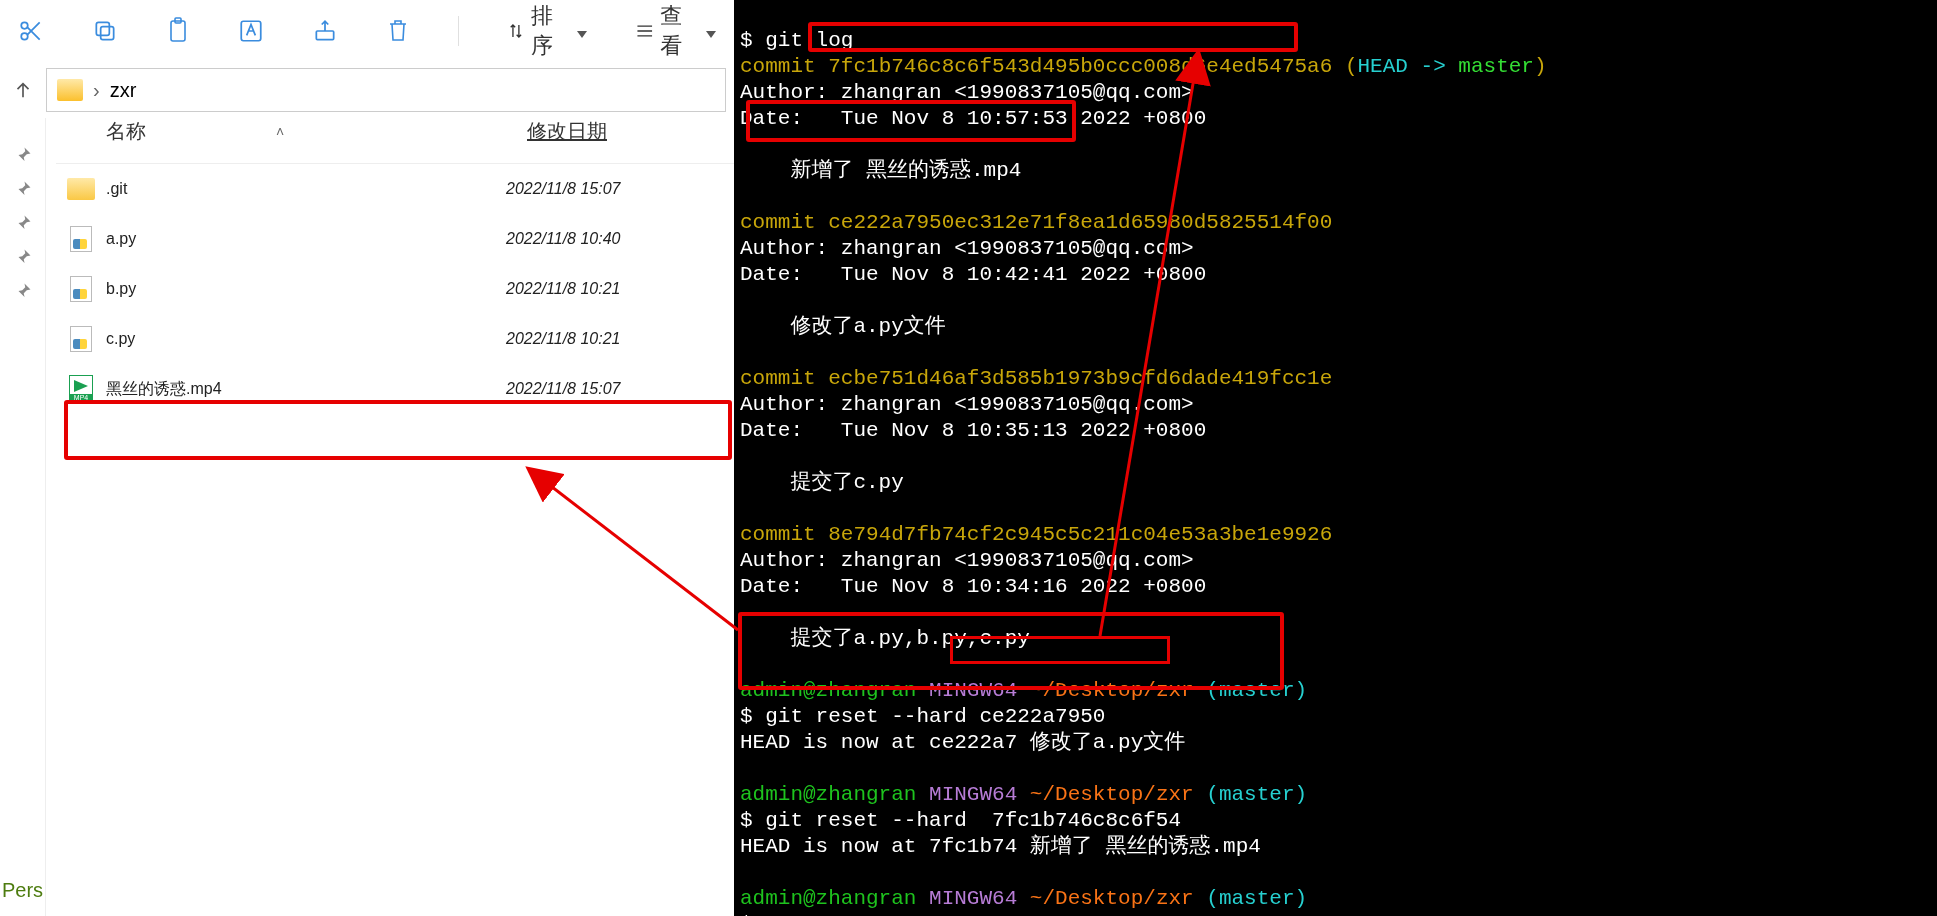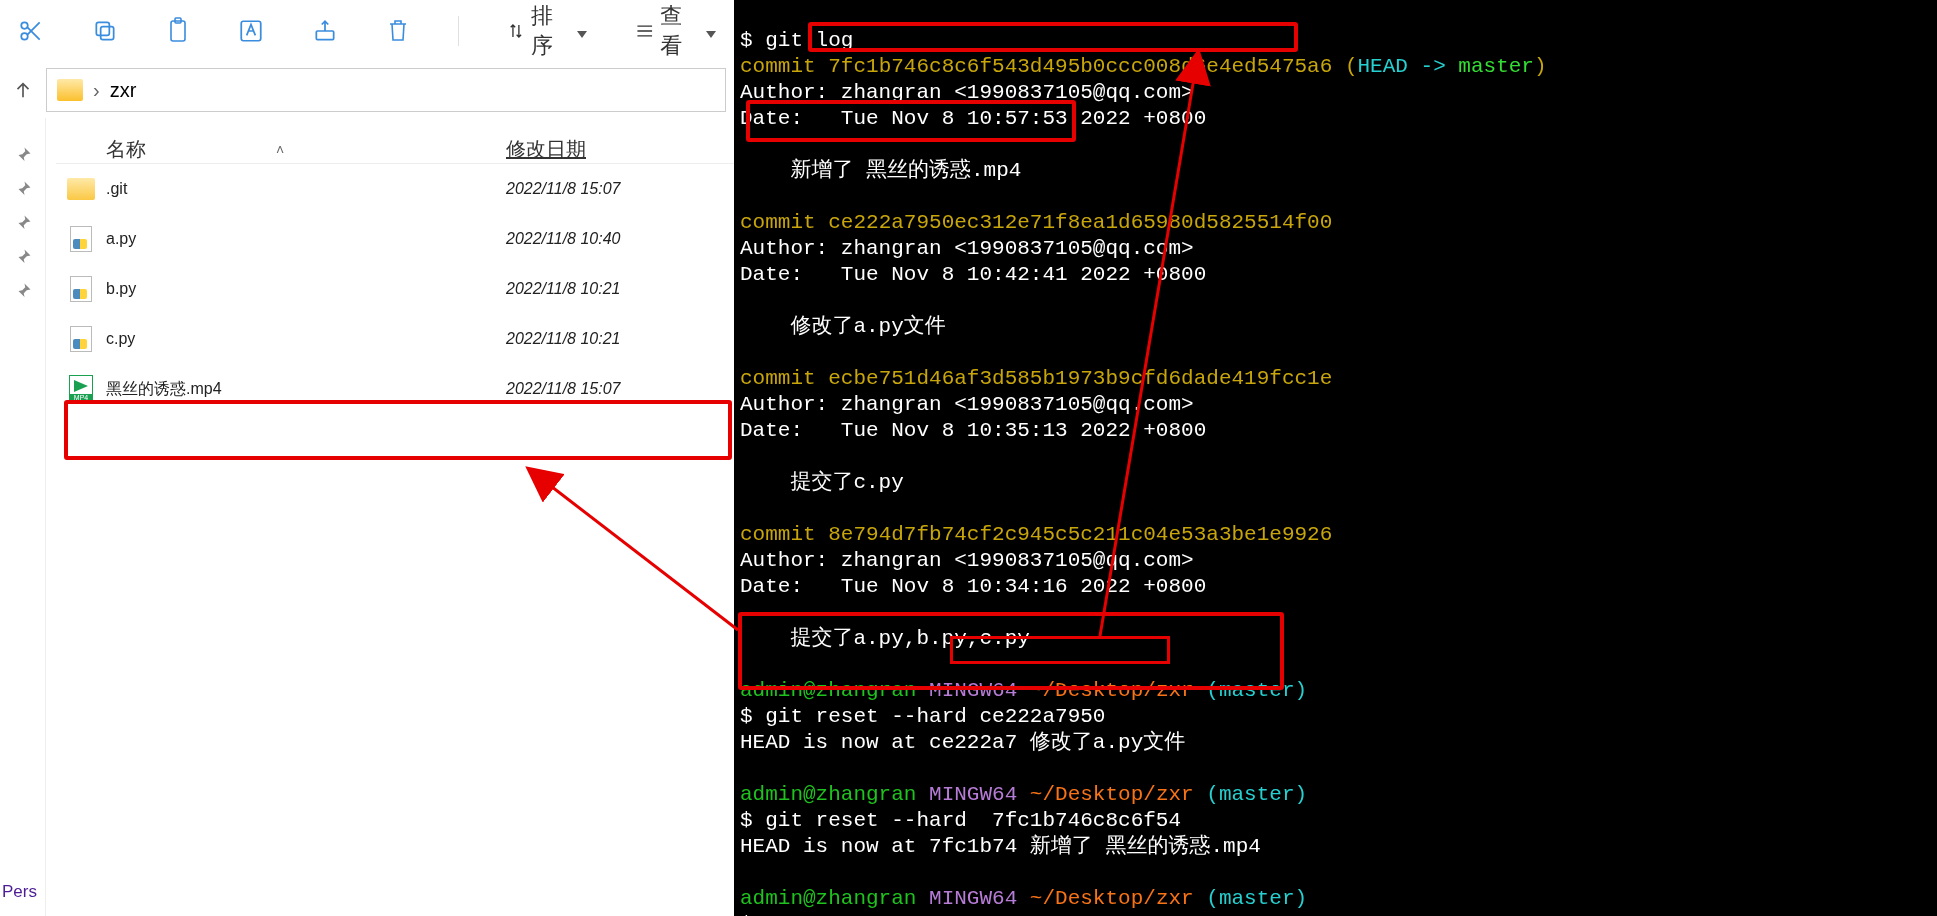--- a/index.html
+++ b/index.html
@@ -78,21 +78,21 @@
 .file-area {
   flex:1;
   display:flex;
   flex-direction:column;
   padding-left:10px;
   position:relative;
 }
 .file-header {
   display:flex; font-size:20px; color:#333;
   border-bottom: 1px solid #eee;
-  height:46px; align-items:flex-end;
+  height:46px; align-items:flex-start;gap:21px;
 }
 .col-name { width: 450px; padding-left:50px; position:relative;}
 .col-name .sort-caret {
   position:absolute; left:220px; top:6px;
   font-size:14px; color:#666;
 }
 .col-date { flex:1;text-decoration:underline; }
 .file-row {
   display:flex; align-items:center;
   height: 50px; font-size:16px; color:#222;
@@ -133,21 +133,21 @@
 }
 .annot-box-inner {
   position:absolute; border:3px solid #e60000;
   pointer-events:none;
 }
 
 svg.arrow { position:absolute; pointer-events:none; }
 
 .left-bottom-label {
   position:absolute; left:2px; bottom:14px;
-  font-size:17px; color:#4c1d95;
+  font-size:20px; color:#4d7c0f;
 }
 .file-body-wrap { display:flex; flex:1; }
 </style>
 </head>
 <body>
 
 <div class="left-panel">
 
   <div class="toolbar">
     <span class="toolbar-icon">

